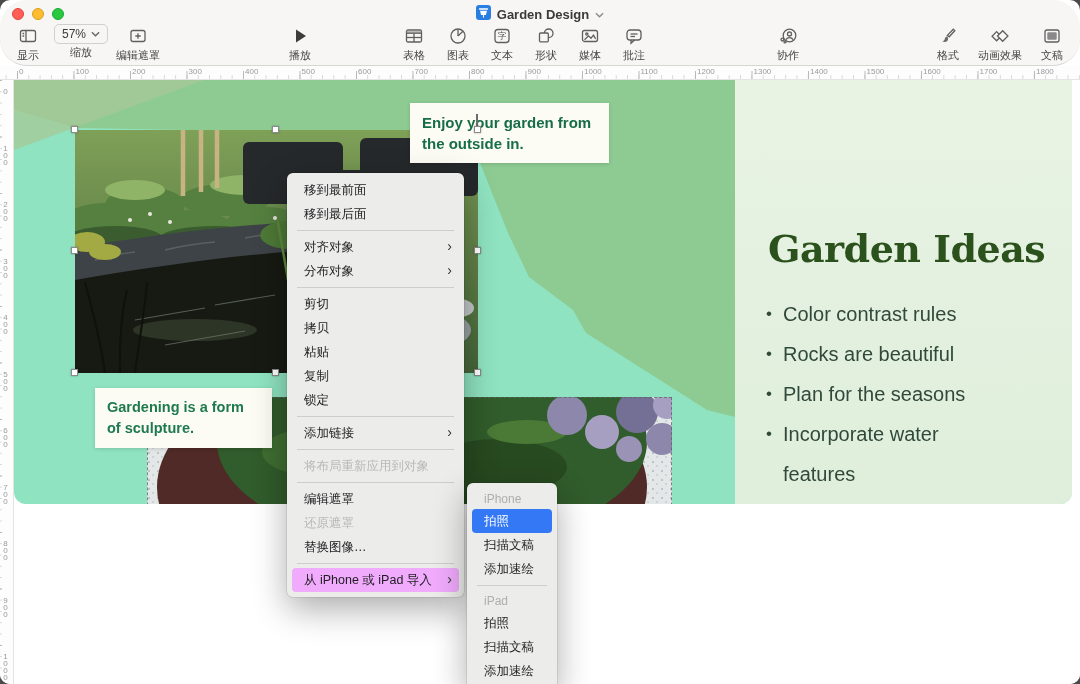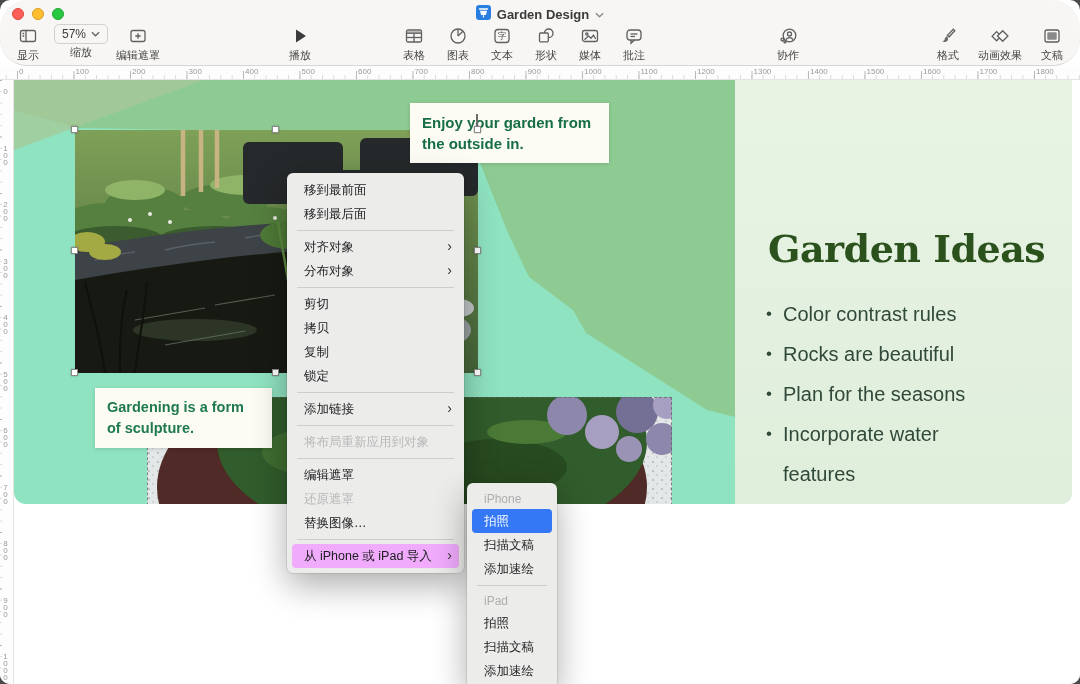--- a/index.html
+++ b/index.html
@@ -542,20 +542,21 @@
 
   <div class="menu ctx-menu" id="ctx-menu">
       <div class="menu-item"><span>移到最前面</span></div>
       <div class="menu-item"><span>移到最后面</span></div>
       <div class="menu-sep"></div>
       <div class="menu-item"><span>对齐对象</span><span class="menu-arrow">›</span></div>
       <div class="menu-item"><span>分布对象</span><span class="menu-arrow">›</span></div>
       <div class="menu-sep"></div>
       <div class="menu-item"><span>剪切</span></div>
       <div class="menu-item"><span>拷贝</span></div>
+      <div class="menu-item"><span>粘贴</span></div>
       <div class="menu-item"><span>复制</span></div>
       <div class="menu-item"><span>锁定</span></div>
       <div class="menu-sep"></div>
       <div class="menu-item"><span>添加链接</span><span class="menu-arrow">›</span></div>
       <div class="menu-sep"></div>
       <div class="menu-item disabled"><span>将布局重新应用到对象</span></div>
       <div class="menu-sep"></div>
       <div class="menu-item"><span>编辑遮罩</span></div>
       <div class="menu-item disabled"><span>还原遮罩</span></div>
       <div class="menu-item"><span>替换图像…</span></div>

